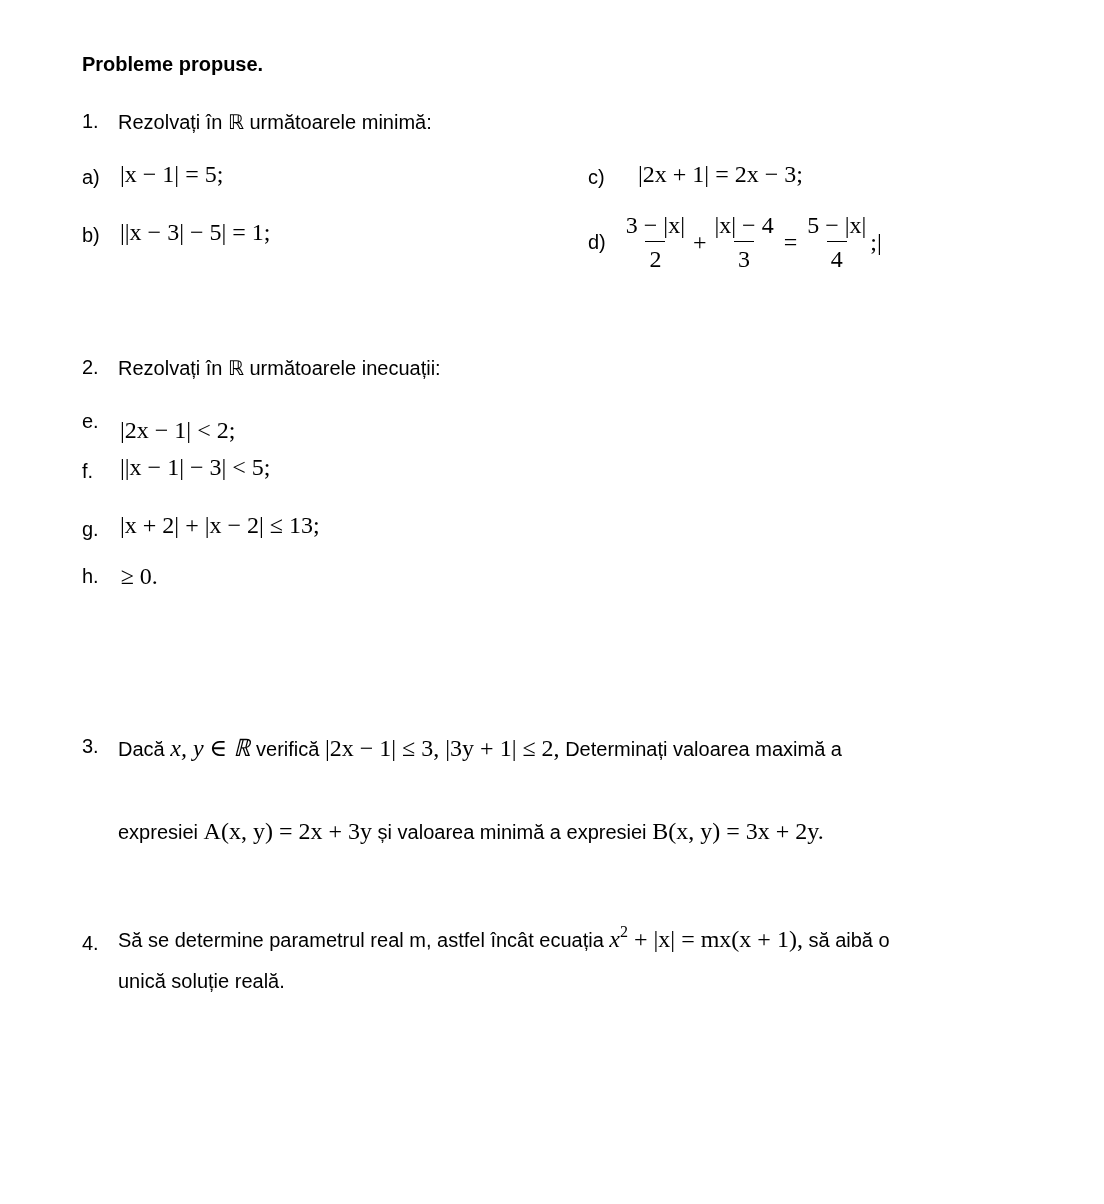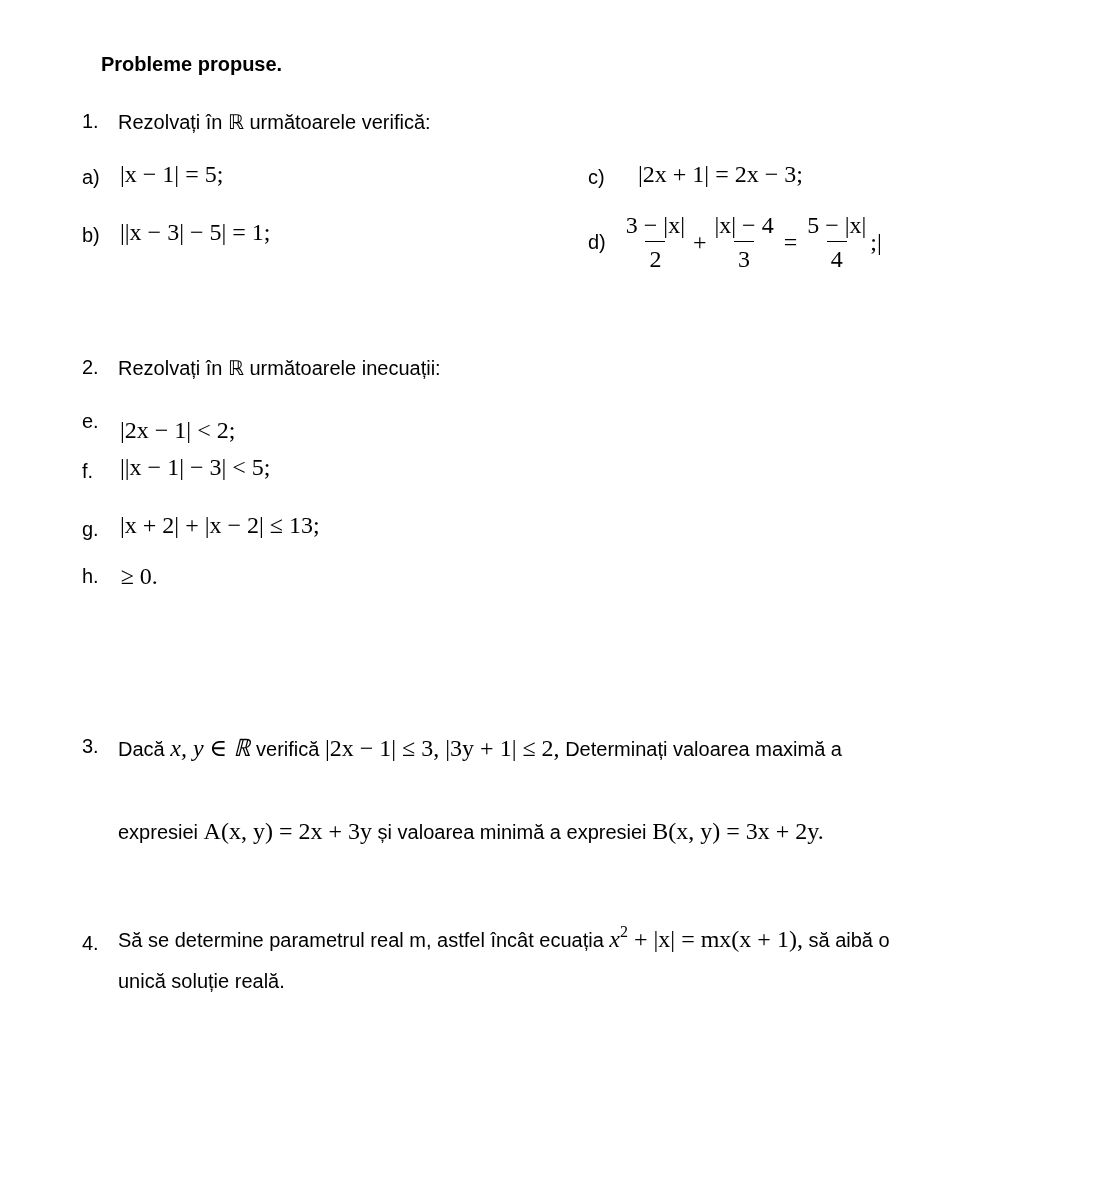--- a/index.html
+++ b/index.html
@@ -6,36 +6,36 @@
   body {
     width: 1104px; height: 1204px; position: relative; overflow: hidden;
     color: #000000;
     font-family: "Liberation Sans", "DejaVu Sans", sans-serif;
     font-size: 20px;
   }
   .abs { position: absolute; white-space: nowrap; }
   .sans { font-family: "Liberation Sans", "DejaVu Sans", sans-serif; font-size: 20px; }
   .math { font-family: "Liberation Serif", "DejaVu Serif", serif; font-size: 24px; }
   .math i { font-style: italic; }
-  .title { font-weight: bold; margin-left: 19px; }
+  .title { font-weight: bold; }
   .frac { display: inline-flex; flex-direction: column; align-items: center; vertical-align: middle; }
   .frac .num { padding: 0 4px 3px 4px; line-height: 1.1; }
   .frac .den { padding: 4px 4px 0 4px; line-height: 1.1; border-top: 1.5px solid #000; }
   .row { display: flex; align-items: center; }
   sup { font-size: 16px; vertical-align: 10px; line-height: 0; }
 </style>
 </head>
 <body>
 
 <div>
 
   <div class="abs sans title" style="left:82px; top:53px;">Probleme propuse.</div>
 
   <div class="abs sans" style="left:82px; top:110px;">1.</div>
-  <div class="abs sans" style="left:118px; top:110px;">Rezolvați în ℝ următoarele verifică:</div>
+  <div class="abs sans" style="left:118px; top:110px;">Rezolvați în ℝ următoarele minimă:</div>
 
   <div class="abs sans" style="left:82px; top:166px;">a)</div>
   <div class="abs math" style="left:120px; top:161px;">|x − 1| = 5;</div>
 
   <div class="abs sans" style="left:82px; top:224px;">b)</div>
   <div class="abs math" style="left:120px; top:219px;">||x − 3| − 5| = 1;</div>
 
   <div class="abs sans" style="left:588px; top:166px;">c)</div>
   <div class="abs math" style="left:626px; top:161px;margin-left:12px;">|2x + 1| = 2x − 3;</div>
 

